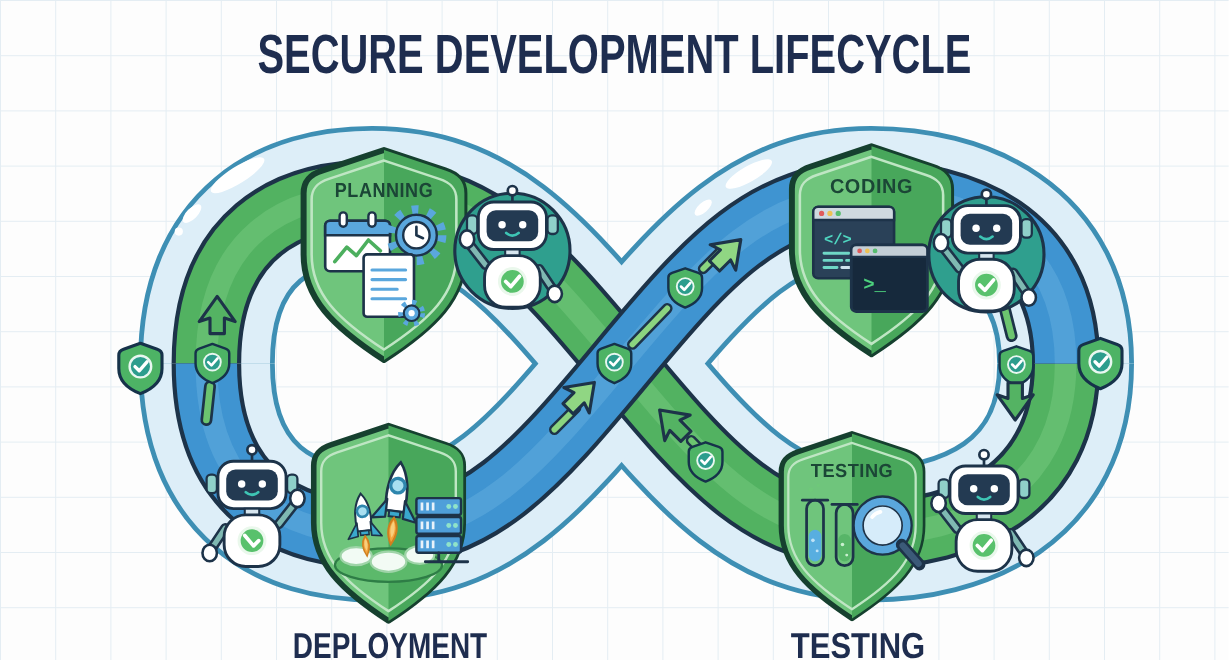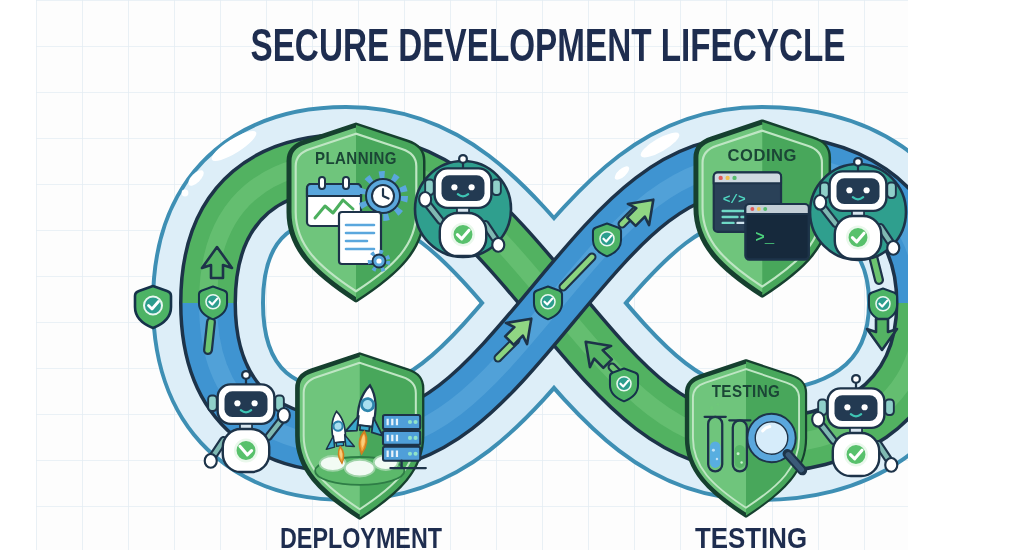--- a/index.html
+++ b/index.html
@@ -1,16 +1,16 @@
 <!DOCTYPE html>
 <html><head>
 <meta charset="utf-8">
 <style>
   html,body{margin:0;padding:0;background:#ffffff;}
-  .stage{width:872px;height:550px;overflow:hidden;position:relative;font-family:"Liberation Sans",sans-serif;padding-left:36px;}
+  .stage{width:1024px;height:550px;overflow:hidden;position:relative;font-family:"Liberation Sans",sans-serif;}
   svg{display:block;}
   text{font-family:"Liberation Sans","DejaVu Sans",sans-serif;}
   .title-text{font-weight:bold;fill:#1e2d4f;}
   .stage-label{font-weight:bold;fill:#1e2d4f;}
   .shield-label{font-weight:bold;fill:#1b4636;letter-spacing:.5px;}
   .mono{font-family:"Liberation Mono","DejaVu Sans Mono",monospace;font-weight:bold;}
 </style>
 </head>
 <body>
 

